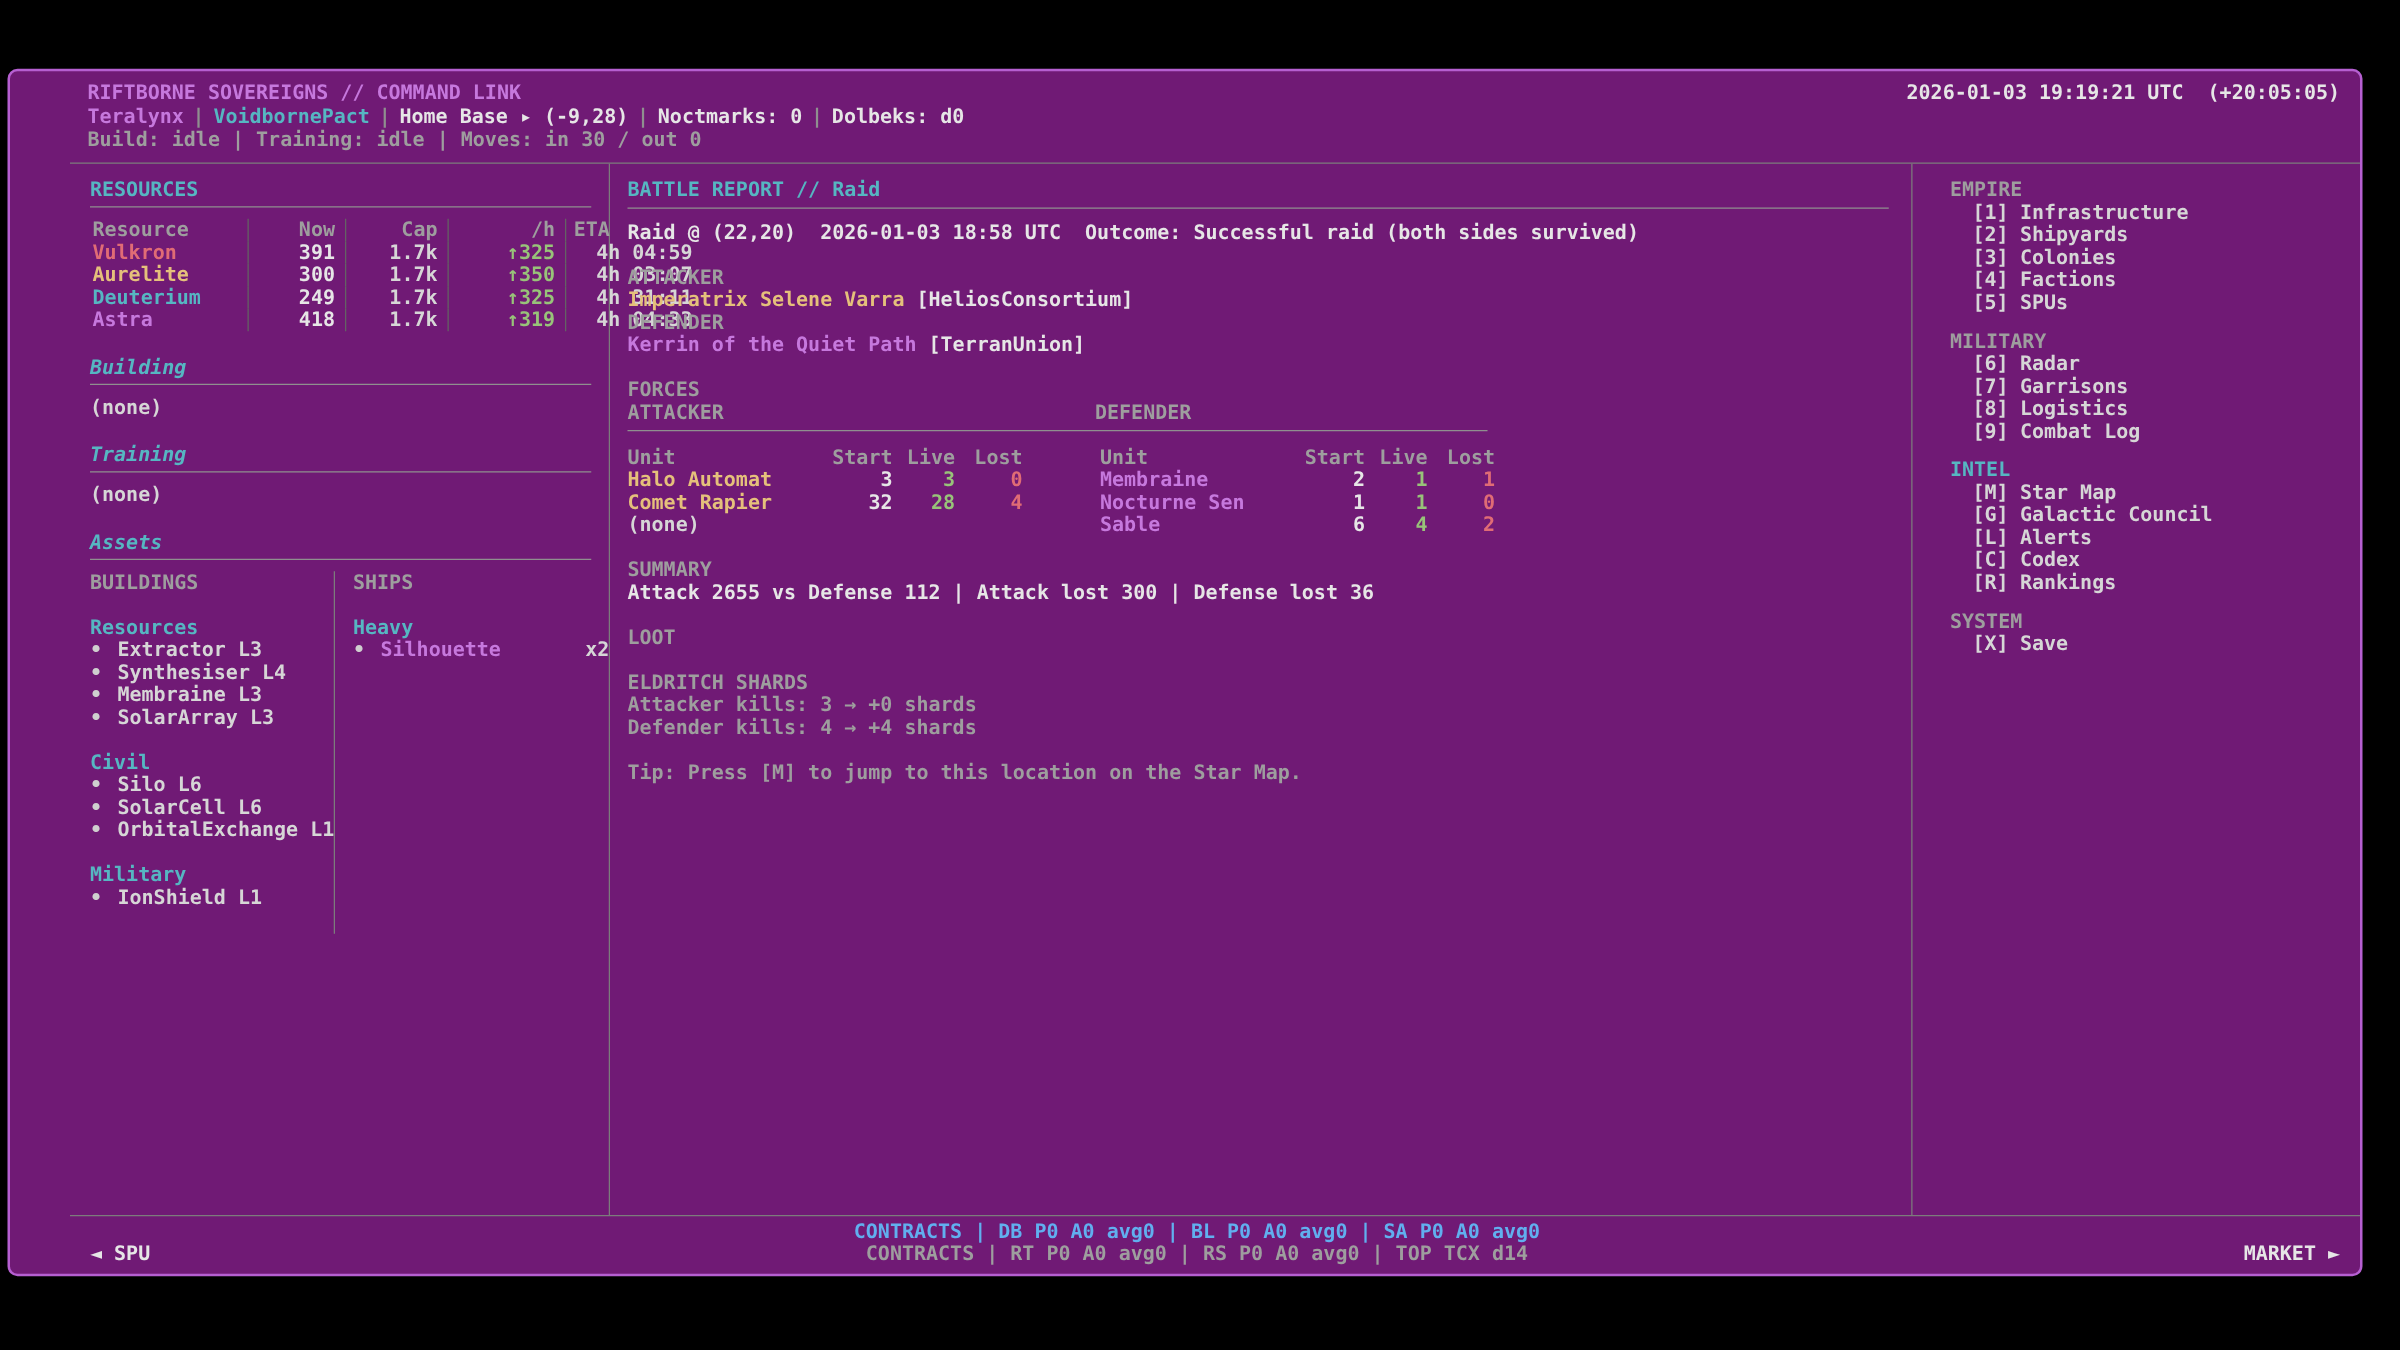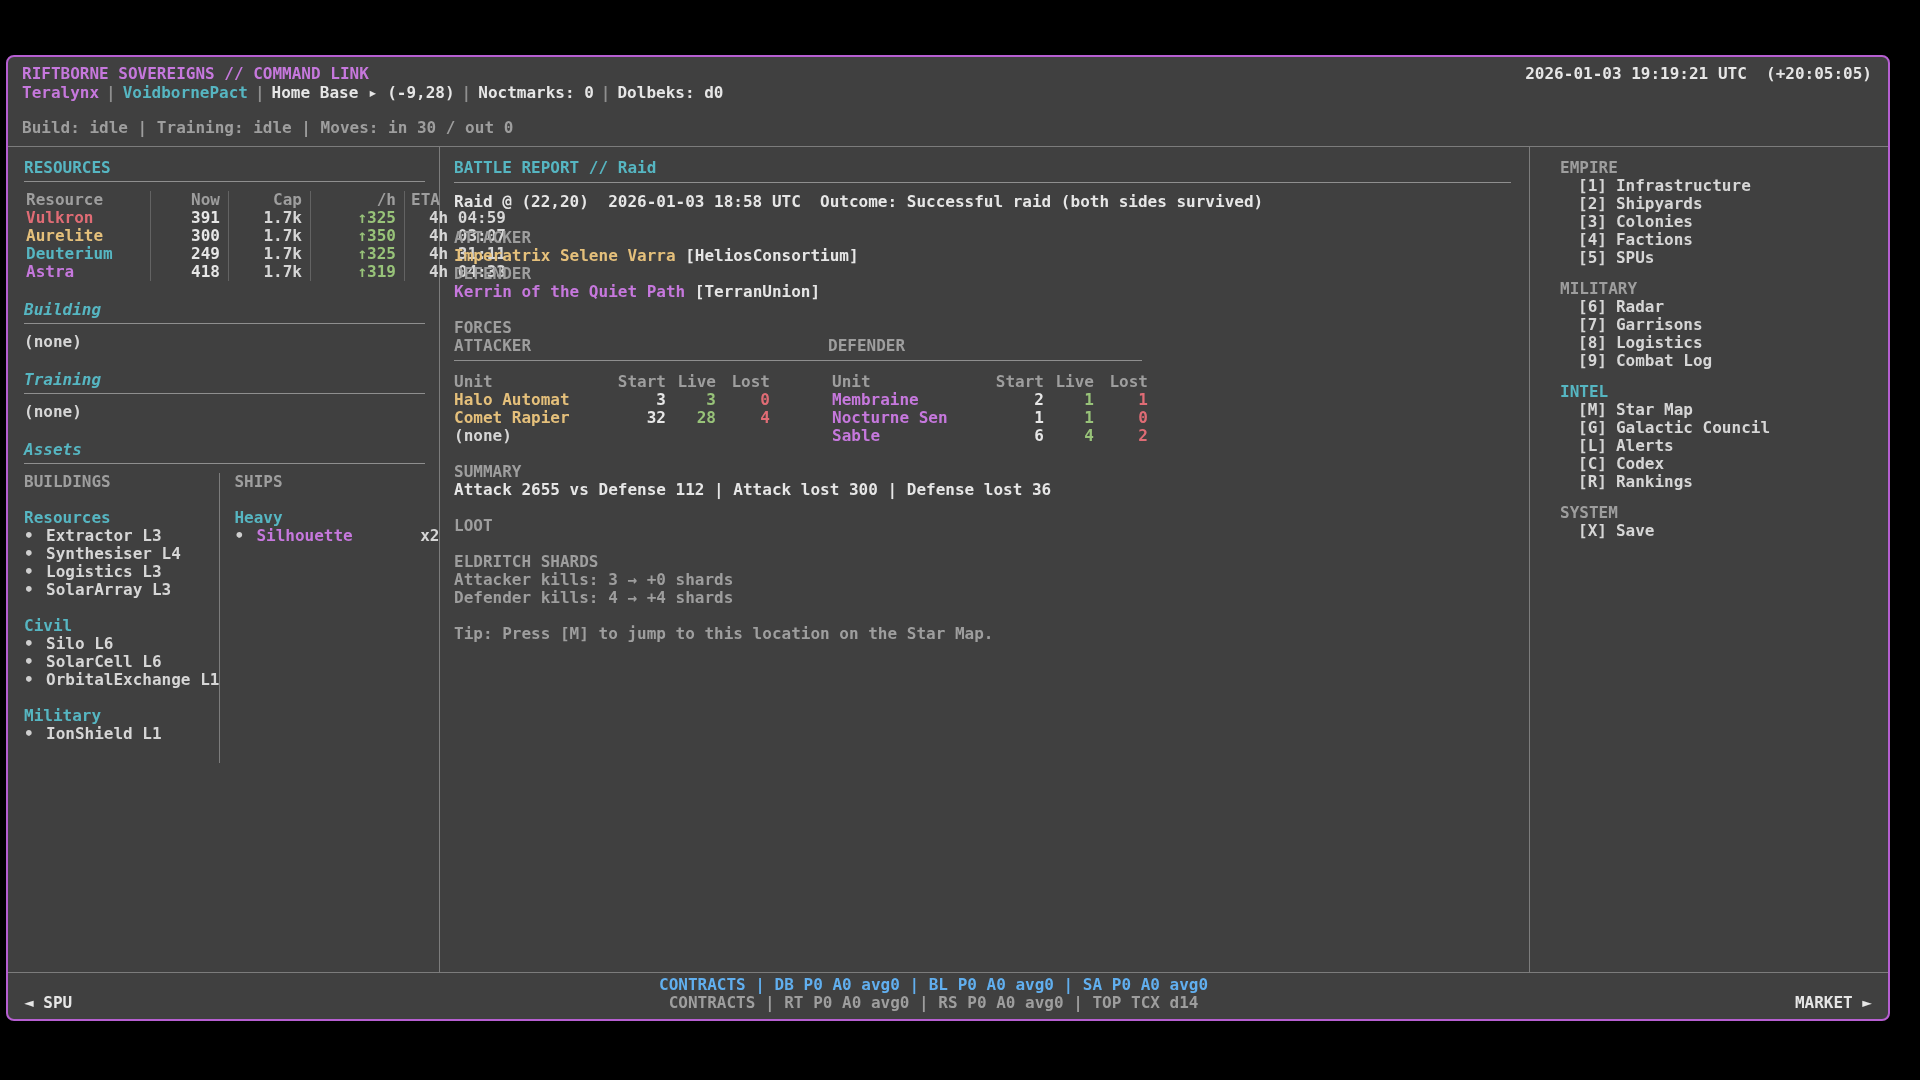--- a/index.html
+++ b/index.html
@@ -2,28 +2,28 @@
 <html><head>
 <meta charset="utf-8">
 <style>
   * { margin:0; padding:0; box-sizing:border-box; }
   html,body { width:1920px; height:1080px; background:#000; overflow:hidden; }
   body { font-family:"DejaVu Sans Mono", monospace; font-weight:700; font-size:16px;
          line-height:18px; color:#d6d6d6; position:relative; }
   [data-bind] { white-space:pre; }
 
   .window { position:absolute; left:6px; top:55px; width:1884px; height:966px;
-            background:#404040; border:2px solid #b65fd1; border-radius:8px;
-            display:flex; flex-direction:column; overflow:hidden; }
+            background:#701a75; border:2px solid #b65fd1; border-radius:8px;
+            display:flex; flex-direction:column; overflow:hidden;padding-left:48px; }
 
   
   .header { padding:8px 16px 9px 14px; }
   .hrow1 { display:flex; justify-content:space-between; }
   .hrow2 { margin-top:1px; }
-  .hrow3 { margin-top:17px; color:#9e9e9e; }
+  .hrow3 { margin-top:1px; color:#9e9e9e; }
 
   .purple { color:#c678dd; }
   .cyan   { color:#56b6c2; }
   .gold   { color:#e5c07b; }
   .red    { color:#e06c75; }
   .green  { color:#98c379; }
   .blue   { color:#61afef; }
   .dim    { color:#9e9e9e; }
   .bright { color:#e6e6e6; }
   .sep    { color:#8f8f8f; padding:0 7px; }
@@ -151,21 +151,21 @@
             <div class="li">
                 <span class="bullet" data-bind="icons.bullet">•</span>
                 <span data-bind="assets.buildings.groups.0.items.0">Extractor L3</span>
               </div>
             <div class="li">
                 <span class="bullet" data-bind="icons.bullet">•</span>
                 <span data-bind="assets.buildings.groups.0.items.1">Synthesiser L4</span>
               </div>
             <div class="li">
                 <span class="bullet" data-bind="icons.bullet">•</span>
-                <span data-bind="assets.buildings.groups.0.items.2">Logistics L3</span>
+                <span data-bind="assets.buildings.groups.0.items.2">Membraine L3</span>
               </div>
             <div class="li">
                 <span class="bullet" data-bind="icons.bullet">•</span>
                 <span data-bind="assets.buildings.groups.0.items.3">SolarArray L3</span>
               </div>
           </div>
 
           <div class="group">
             <div class="cyan" data-bind="assets.buildings.groups.1.name">Civil</div>
             <div class="li">

